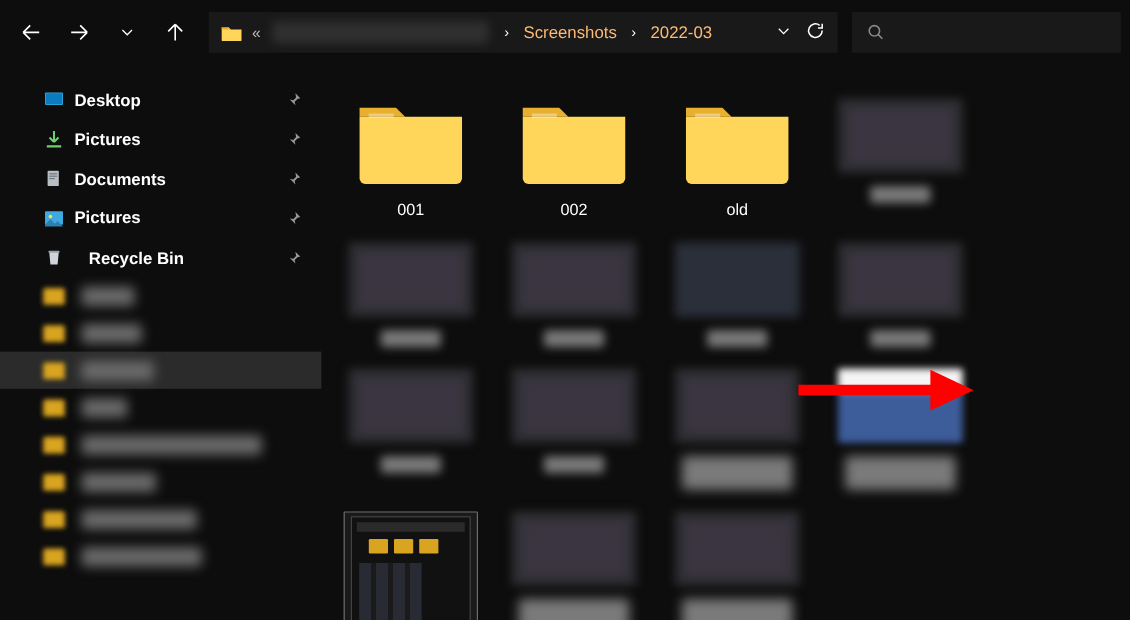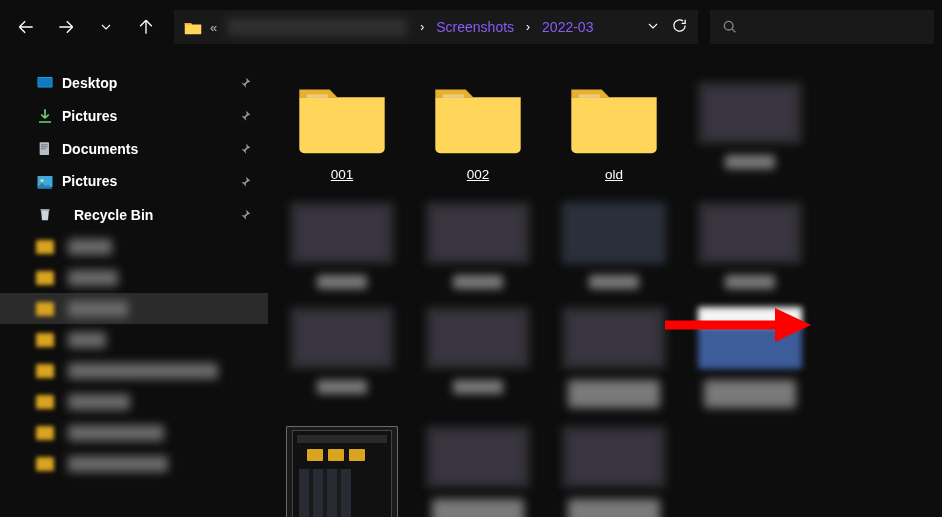--- a/index.html
+++ b/index.html
@@ -4,40 +4,40 @@
 <style>
 * { margin: 0; padding: 0; box-sizing: border-box; }
 body { background: #0d0d0d; font-family: "Segoe UI", Arial, sans-serif; color: #fff; width: 942px; height: 517px; overflow: hidden; font-size: 14px; }
 .top-bar { display: flex; align-items: center; height: 54px; padding: 0 8px; gap: 4px; }
 .nav-btn { width: 36px; height: 36px; display: flex; align-items: center; justify-content: center; cursor: pointer; }
 .nav-btn svg { stroke: #fff; fill: none; stroke-width: 1.6; }
 .addr-bar { display: flex; align-items: center; background: #191919; height: 34px; margin-left: 6px; padding: 0 10px; gap: 6px; flex: 0 0 524px; }
 .folder-mini { width: 18px; height: 15px; }
 .chev-sep { color: #fff; padding: 0 3px; font-size: 12px; }
 .ellips { color: #bbb; font-size: 13px; margin-left: 2px; }
-.addr-seg { color: #8b5cf6; font-size: 14px; padding: 0 3px; cursor: pointer; }
+.addr-seg { color: #fdba74; font-size: 14px; padding: 0 3px; cursor: pointer; }
 .blurred-path { width: 180px; height: 18px; background: #303030; border-radius: 2px; filter: blur(4px); margin: 0 4px; }
 .addr-right { margin-left: auto; display: flex; gap: 10px; align-items: center; }
 .search-box { background: #191919; height: 34px; display: flex; align-items: center; padding: 0 12px; gap: 10px; margin-left: 8px; flex: 1; }
 .search-box input { background: transparent; border: none; color: #aaa; font-size: 14px; outline: none; width: 100%; }
 .main { display: flex; height: calc(517px - 54px); }
 .sidebar { width: 268px; padding: 12px 0 0 0; overflow: hidden; }
 .tree-row { display: flex; align-items: center; height: 33px; padding-left: 8px; gap: 6px; cursor: pointer; }
 .tree-row.indent { padding-left: 36px; justify-content: space-between; padding-right: 16px; font-weight: bold; }
 .tree-row.bindent { padding-left: 36px; height: 31px; }
 .tree-row.selected { background: #2b2b2b; }
 .tree-caret { width: 14px; display: inline-flex; }
 .pin-icon { width: 14px; height: 14px; opacity: 0.85; }
 .star-icon { width: 18px; height: 18px; }
 .qicon { width: 18px; height: 18px; display: flex; align-items: center; justify-content: center; }
 .blur-txt { height: 16px; background: #6a6a6a; border-radius: 2px; filter: blur(5px); }
 .blur-folder { width: 18px; height: 14px; background: #d9a420; border-radius: 2px 2px 1px 1px; filter: blur(2px); }
 .content { flex: 1; background: #0d0d0d; overflow: auto; padding: 28px 10px 10px 18px; position: relative; }
 .grid { display: flex; flex-wrap: wrap; gap: 18px 24px; }
-.item { width: 112px; display: flex; flex-direction: column; align-items: center; gap: 11px; cursor: pointer; text-decoration: underline; }
+.item { width: 112px; display: flex; flex-direction: column; align-items: center; gap: 11px; cursor: pointer; }
 .folder-icon { width: 98px; height: 74px; }
 .thumb-blur { width: 104px; height: 62px; background: #2e2e33; border-radius: 2px; filter: blur(4px); position: relative; }
 .thumb-blur.d1::after { content: ""; position: absolute; inset: 8px; background: #3a3540; border-radius: 2px; }
 .thumb-blur.d2 { background: #2a2f3a; }
 .thumb-blur.d3 { background: linear-gradient(#f5f5f5 30%, #3d5c9a 30%); filter: blur(3px); }
 .item-label { font-size: 13.5px; text-align: center; line-height: 1.25; max-width: 110px; }
 .item-label.blur { width: 50px; height: 14px; background: #7a7a7a; border-radius: 2px; filter: blur(4px); }
 .item-label.blur2 { width: 92px; height: 28px; background: #7a7a7a; border-radius: 2px; filter: blur(5px); }
 .item.selected { outline: 1px solid #6b6b6b; background: rgba(120,120,120,0.12); outline-offset: -1px; padding: 4px 0 6px 0; border-radius: 1px; gap: 6px; }
 .item.selected .sel-thumb { width: 100px; height: 100px; background: #111; border: 1px solid #444; position: relative; overflow: hidden; }

